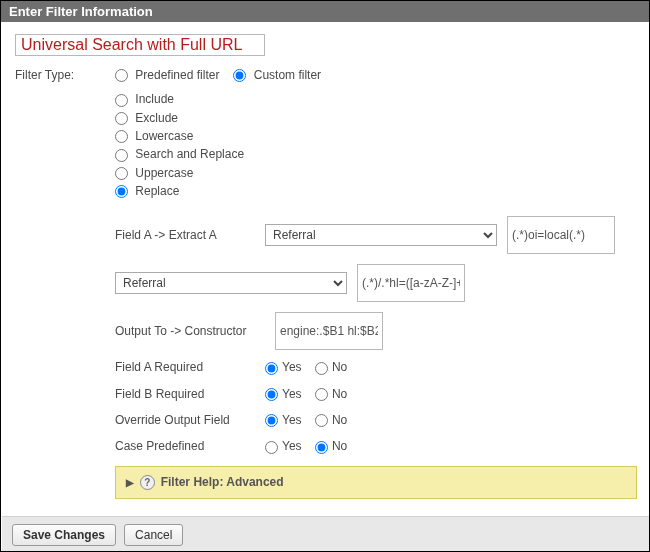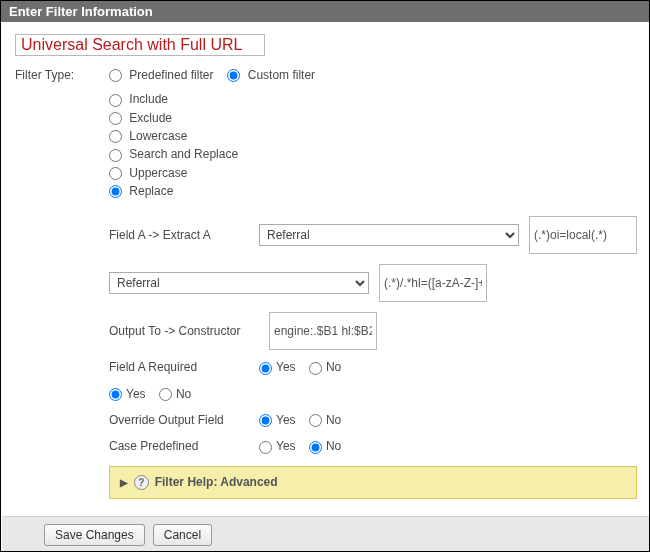--- a/index.html
+++ b/index.html
@@ -36,21 +36,21 @@
   }
   .radio-group { display: flex; align-items: center; gap: 0; }
   .radio-group label { margin-right: 14px; color: #4a4a4a; cursor: pointer; }
   input[type=radio] { margin-right: 4px; vertical-align: middle; cursor: pointer; }
   .vlist { margin-top: 10px; }
   .vlist .radio-line { display: block; margin-bottom: 4px; color: #4a4a4a; }
   .advanced-block { margin-top: 18px; }
   .adv-row { display: flex; align-items: center; margin-bottom: 10px; }
   .adv-label { width: 150px; color: #4a4a4a; }
   select.adv-select {
-    width: 260px;
+    width: 232px;
     height: 22px;
     border: 1px solid #aaa;
     background: #fff;
     font-size: 12px;
     color: #444;
     padding: 1px 3px;
   }
   input[type=text].adv-input {
     width: 108px;
     height: 14px;
@@ -106,21 +106,21 @@
   }
   button.btn {
     font-size: 12px;
     padding: 3px 10px;
     border: 1px solid #999;
     background: linear-gradient(#fdfdfd, #e8e8e8);
     border-radius: 3px;
     cursor: pointer;
     color: #333;
   }
-  button.btn.primary { font-weight: normal; margin-left: 32px; }
+  button.btn.primary { font-weight: bold; }
   .container { position: relative; width: 650px; height: 552px; }
 </style>
 </head>
 <body>
 <div class="container">
 
 <div class="header">
   <span>Enter Filter Information</span>
 </div>
 
@@ -193,20 +193,21 @@
         </div>
 
         <div class="yn-row">
           <div class="yn-label">Field A Required</div>
           <div class="yn-options">
             <label><input type="radio" name="fareq" checked="" style=""><span>Yes</span></label>
             <label><input type="radio" name="fareq" style=""><span>No</span></label>
           </div>
         </div>
         <div class="yn-row">
+          <div class="yn-label">Field B Required</div>
           <div class="yn-options">
             <label><input type="radio" name="fbreq" checked="" style=""><span>Yes</span></label>
             <label><input type="radio" name="fbreq" style=""><span>No</span></label>
           </div>
         </div>
         <div class="yn-row">
           <div class="yn-label">Override Output Field</div>
           <div class="yn-options">
             <label><input type="radio" name="ovreq" checked="" style=""><span>Yes</span></label>
             <label><input type="radio" name="ovreq" style=""><span>No</span></label>

